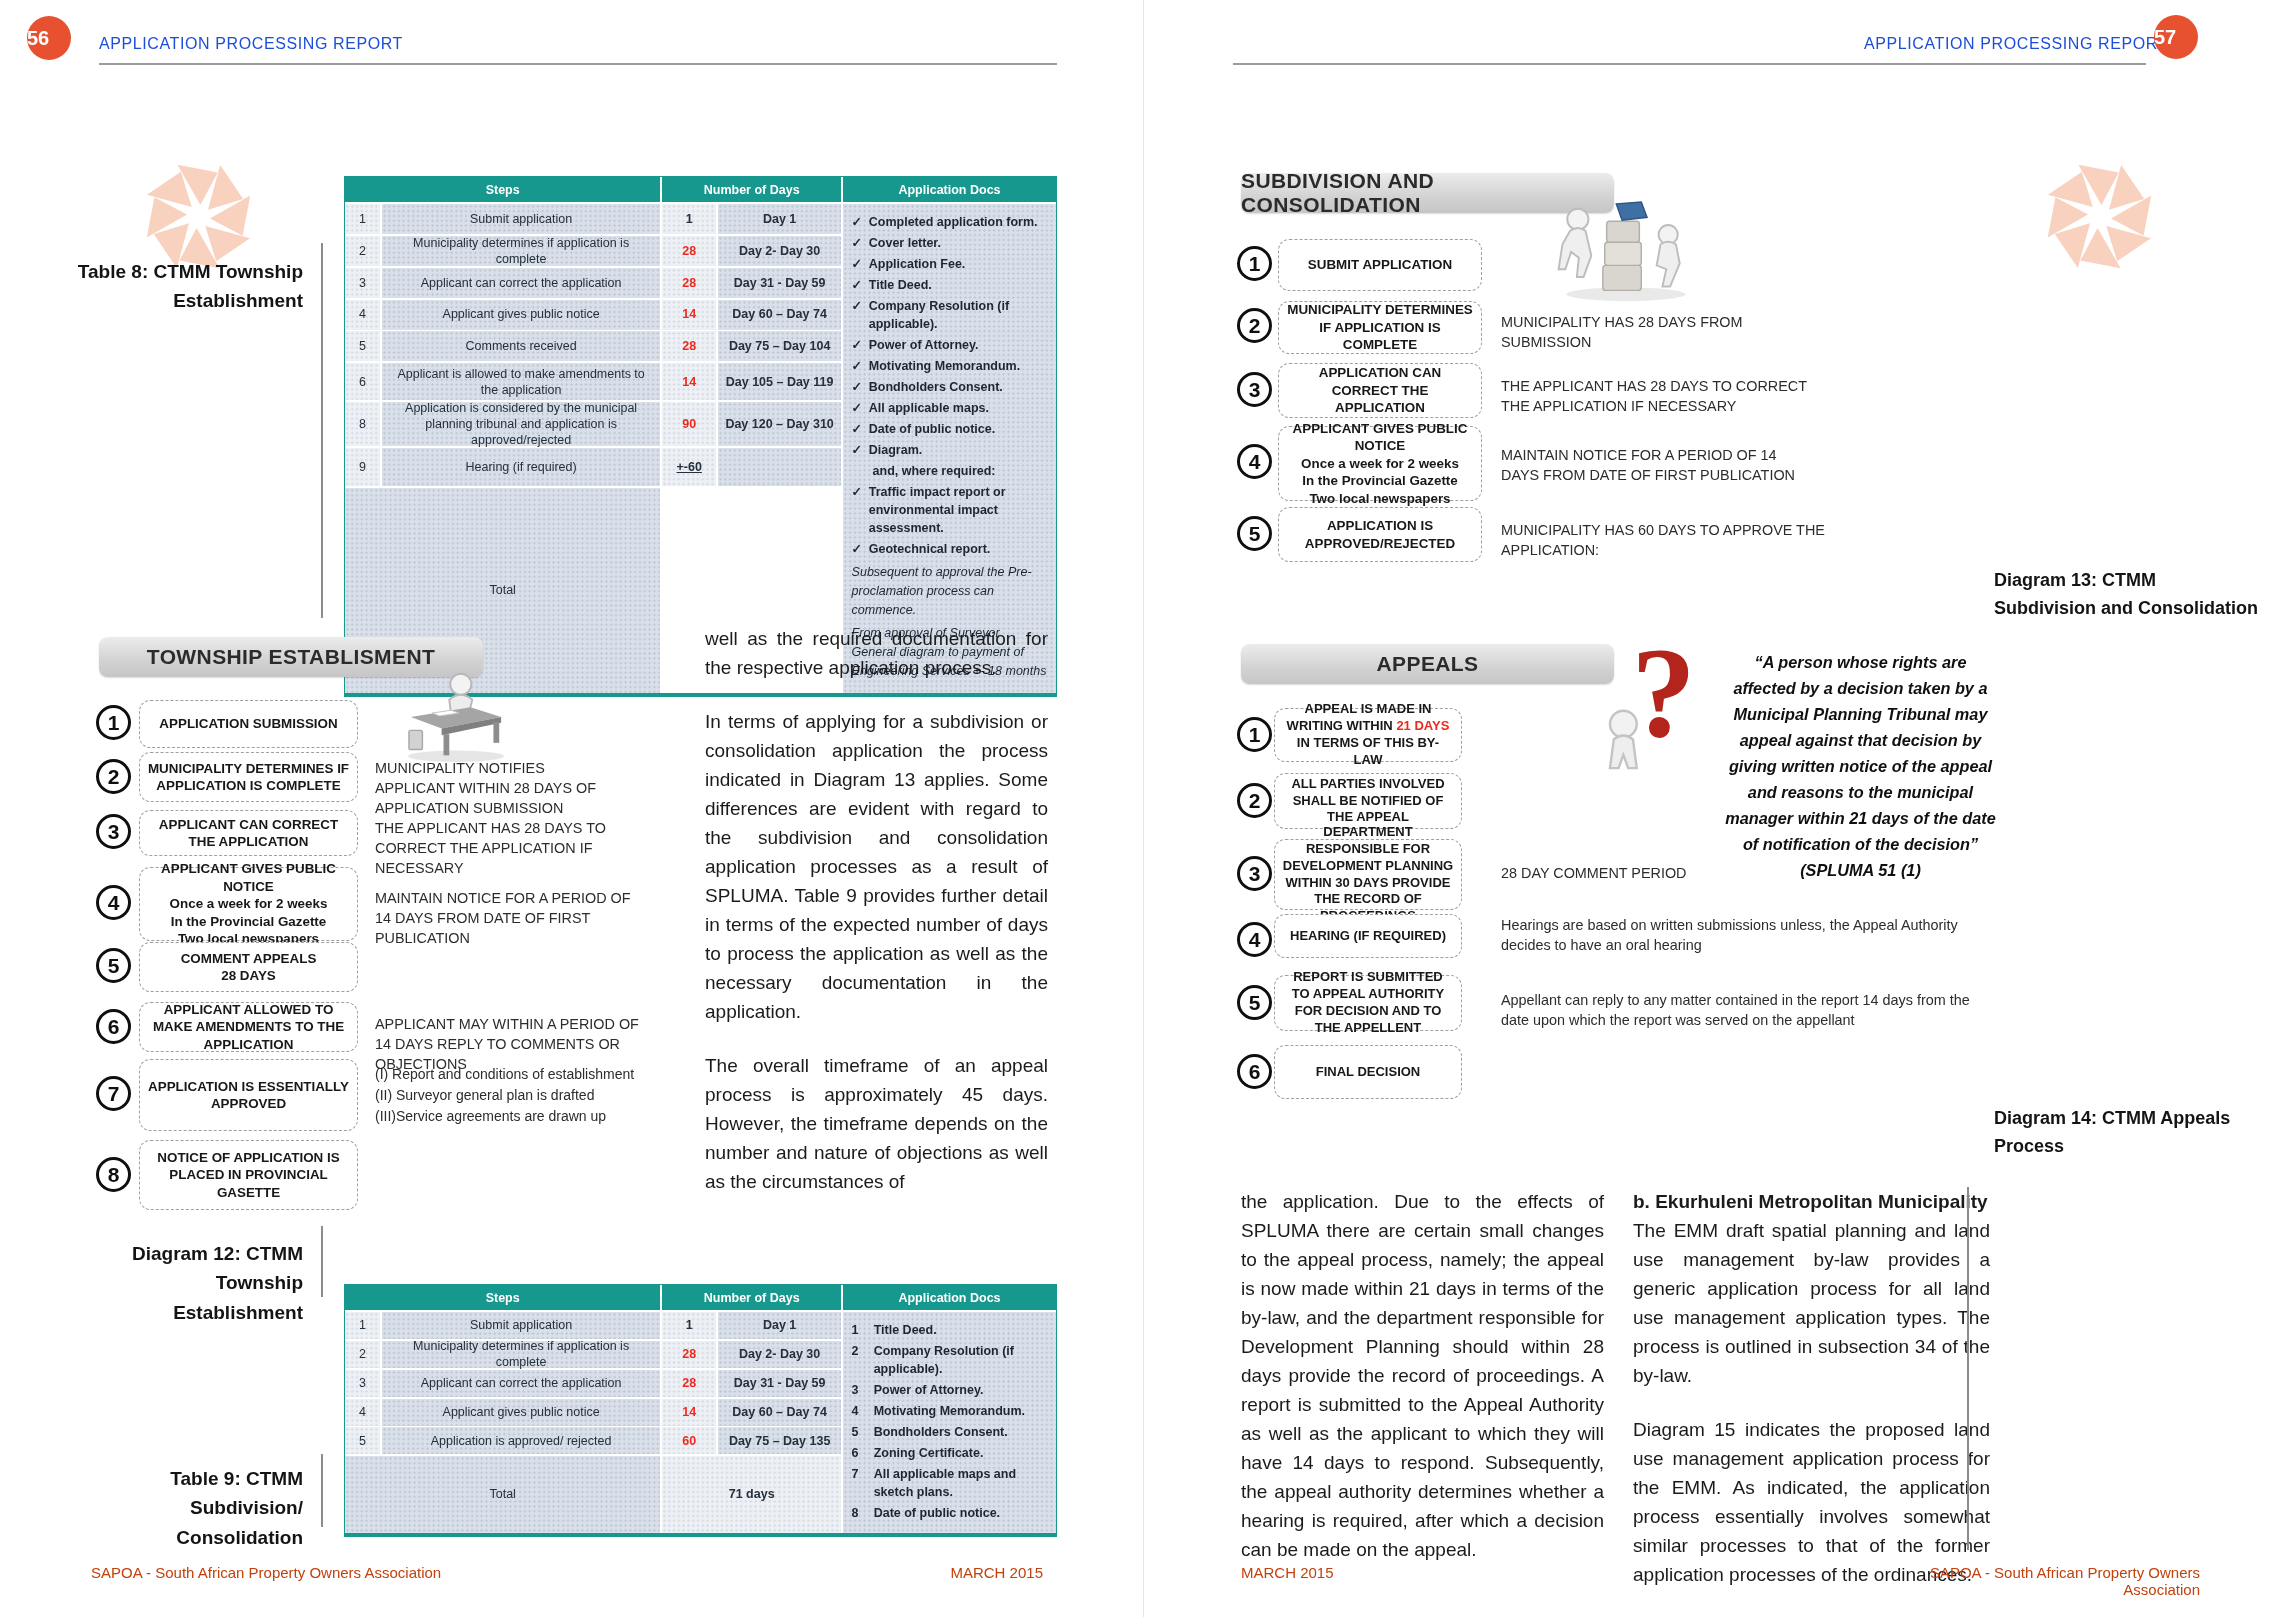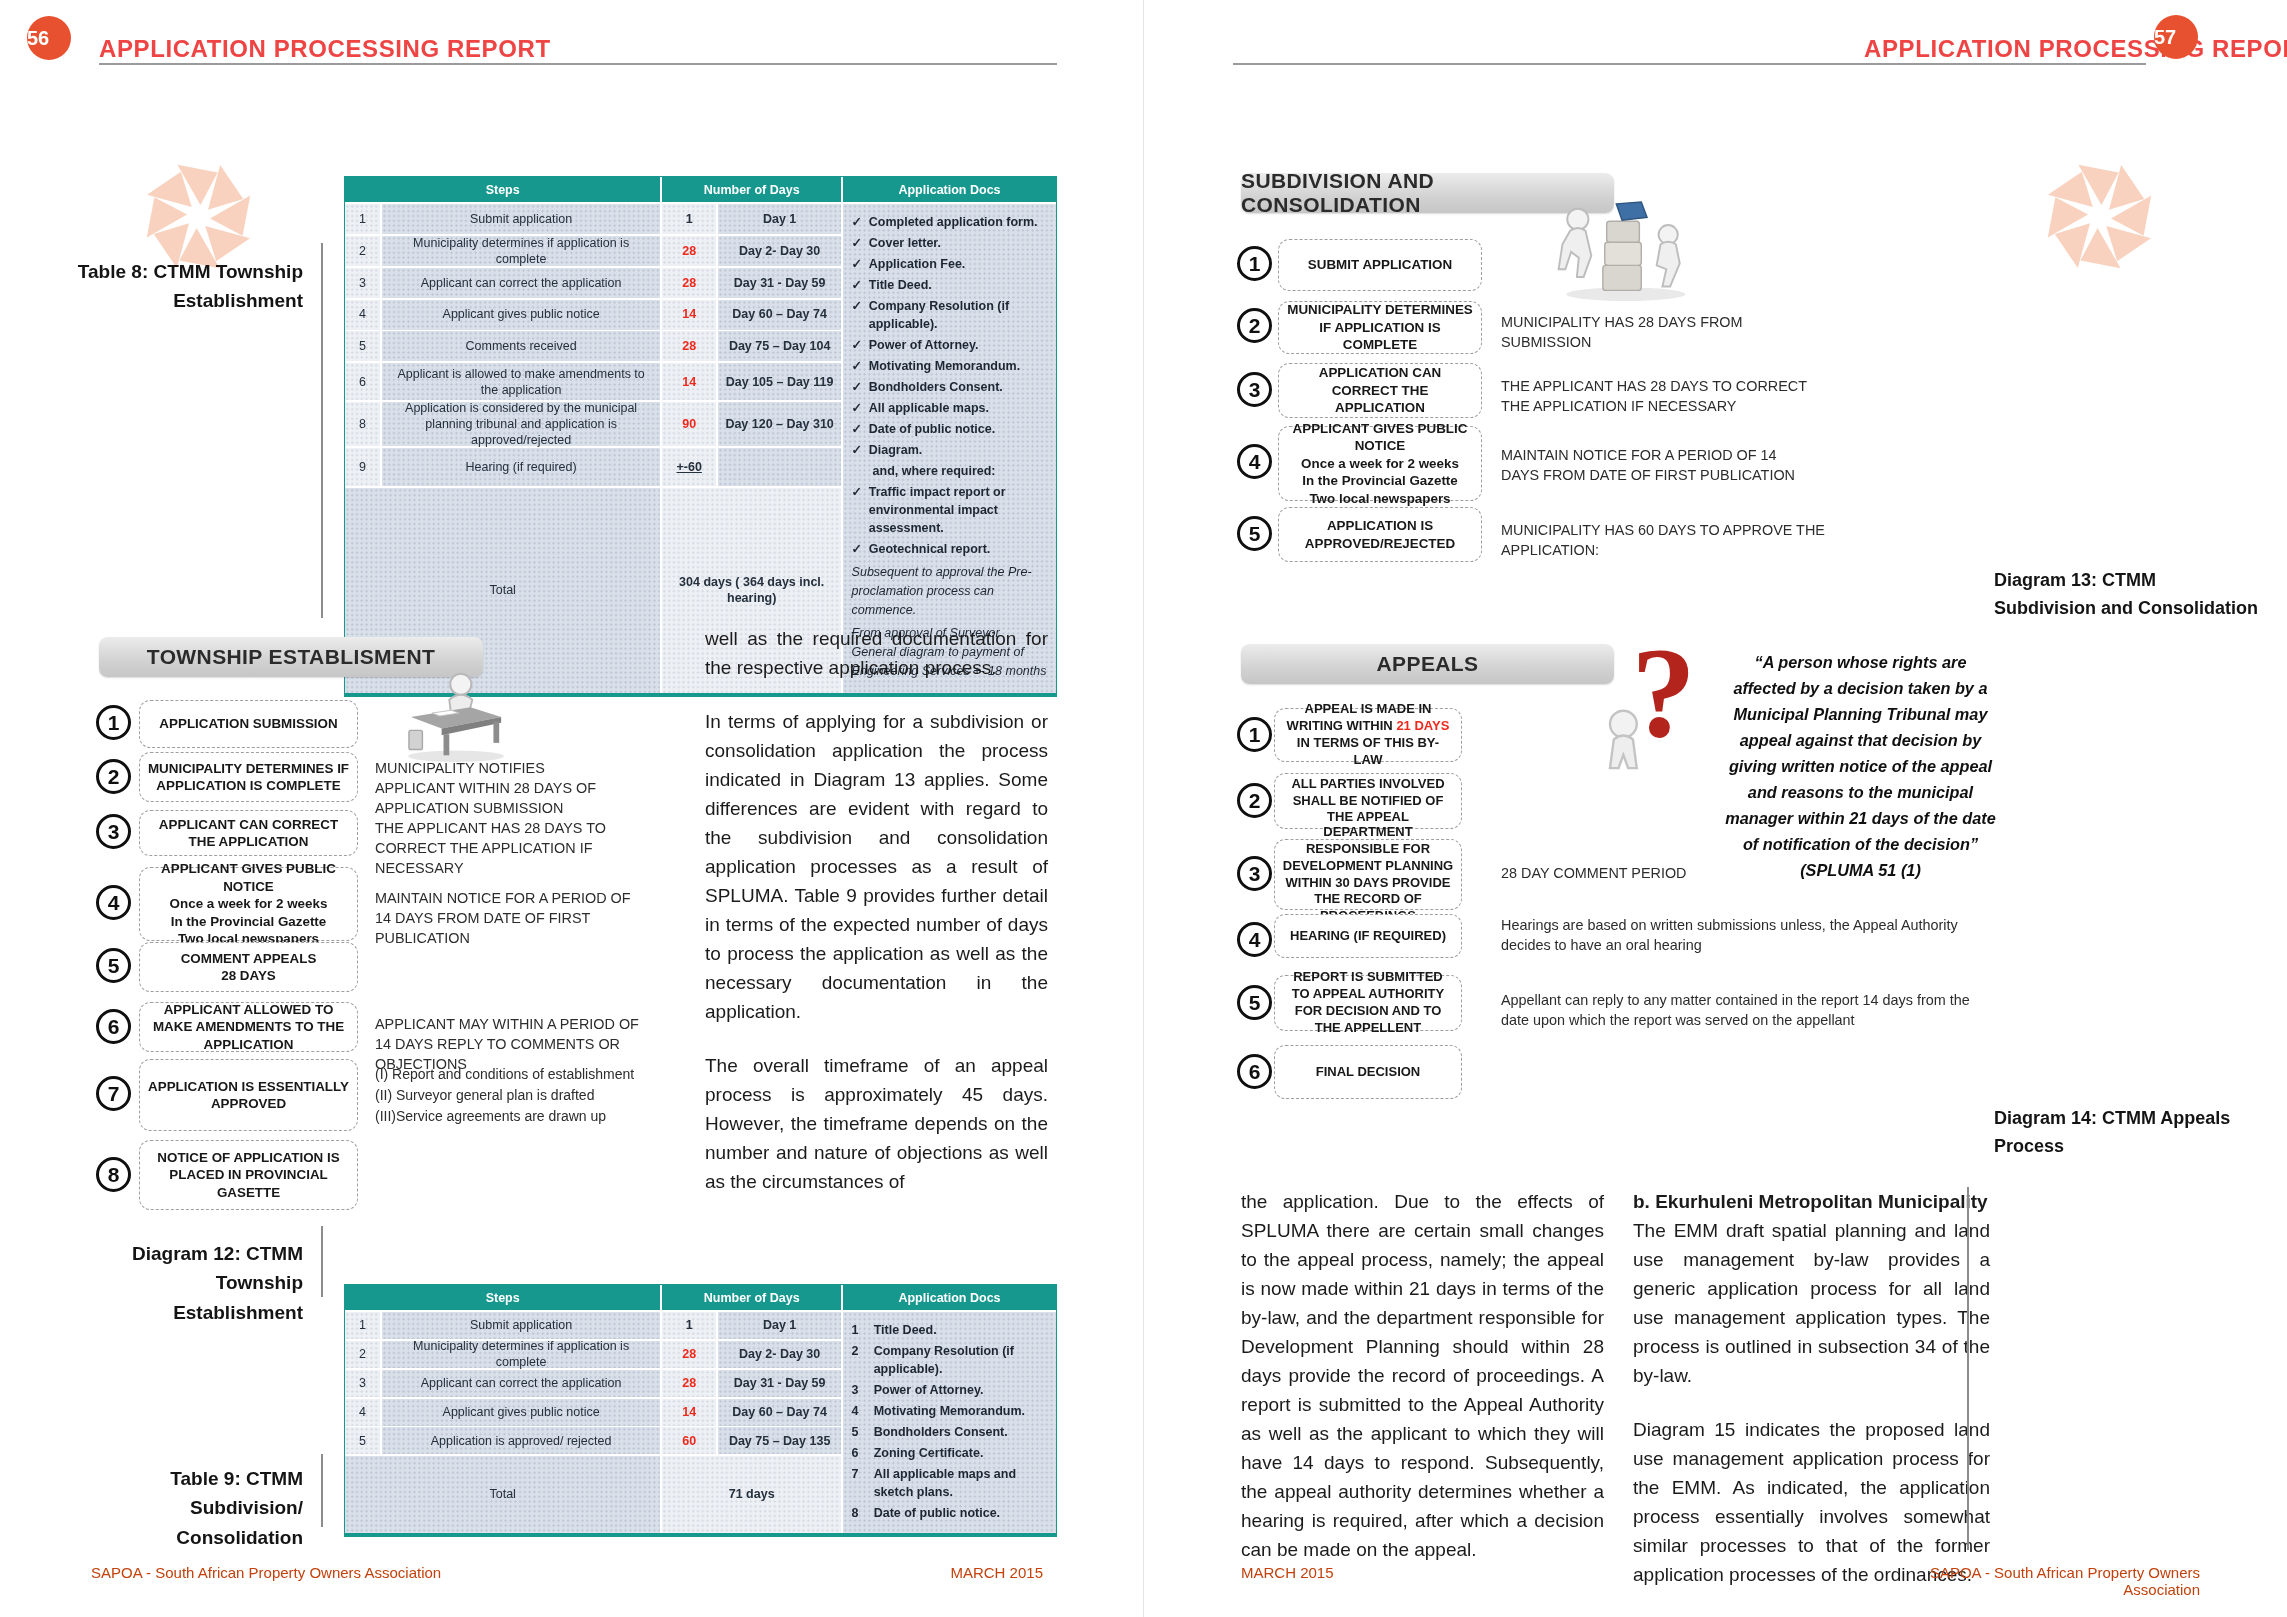--- a/index.html
+++ b/index.html
@@ -2,21 +2,21 @@
 <html><head>
 <meta charset="utf-8">
 <style>
   html,body{margin:0;padding:0;background:#fff;}
   #canvas{position:relative;width:2287px;height:1618px;background:#ffffff;
           font-family:"Liberation Sans",sans-serif;overflow:hidden;color:#1c1c1c;}
   .abs{position:absolute;}
   
   .pagenum{width:44px;height:44px;border-radius:50%;background:#E8512F;color:#fff;
            display:flex;align-items:center;justify-content:flex-start;font-size:20px;font-weight:bold;}
-  .htitle{font-size:24px;font-weight:bold;letter-spacing:0.6px;color:#ef4444;white-space:nowrap;}
+  .htitle{font-size:16px;font-weight:normal;letter-spacing:0.6px;color:#1d4ed8;white-space:nowrap;}
   .hrule{height:1.9px;background:#9b9b9b;}
   .gutter{width:1px;background:#e5e5e5;}
   
   .mcap{font-weight:bold;font-size:19px;color:#141414;line-height:1.55;}
   .mcap.sm{font-size:18px;}
   .tr{text-align:right;}
   .vline{width:1.9px;background:#8c8c8c;}
   
   .ptable{display:grid;gap:1.9px;background:#fff;border:1.9px solid #16988F;border-bottom:4.8px solid #16988F;box-sizing:border-box;}
   .t8{grid-template-columns:35px 1fr 54px 123px 213px;
@@ -190,21 +190,20 @@
       <div class="c cell-dark cstep" style="grid-column:2;grid-row:8;">Application is considered by the municipal planning tribunal and application is approved/rejected</div>
       <div class="c cell-light days red" style="grid-column:3;grid-row:8;">90</div>
       <div class="c cell-dark days" style="grid-column:4;grid-row:8;">Day 120 – Day 310</div>
 
       <div class="c cell-light" style="grid-column:1;grid-row:9;">9</div>
       <div class="c cell-dark cstep" style="grid-column:2;grid-row:9;">Hearing (if required)</div>
       <div class="c cell-light days" style="grid-column:3;grid-row:9;text-decoration:underline;">+-60</div>
       <div class="c cell-dark days" style="grid-column:4;grid-row:9;"></div>
 
       <div class="c cell-dark cstep" style="grid-column:1 / span 2;grid-row:10;">Total</div>
-      <div class="c cell-light days" style="grid-column:3 / span 2;grid-row:10;">304 days ( 364 days incl. hearing)</div>
     </div>
 
     <div class="abs secbar" style="left:99px;top:637px;width:384px;height:40px;">
         <span>TOWNSHIP ESTABLISMENT</span>
       </div>
 
     <div class="abs" style="left:403px;top:667px;">
       <svg width="106" height="96" viewBox="0 0 110 100">
         <ellipse cx="55" cy="93" rx="50" ry="6" fill="#e6e6e6"></ellipse>
         <circle cx="60" cy="18" r="11" fill="#f3f3f3" stroke="#b8b8b8" stroke-width="2"></circle>

